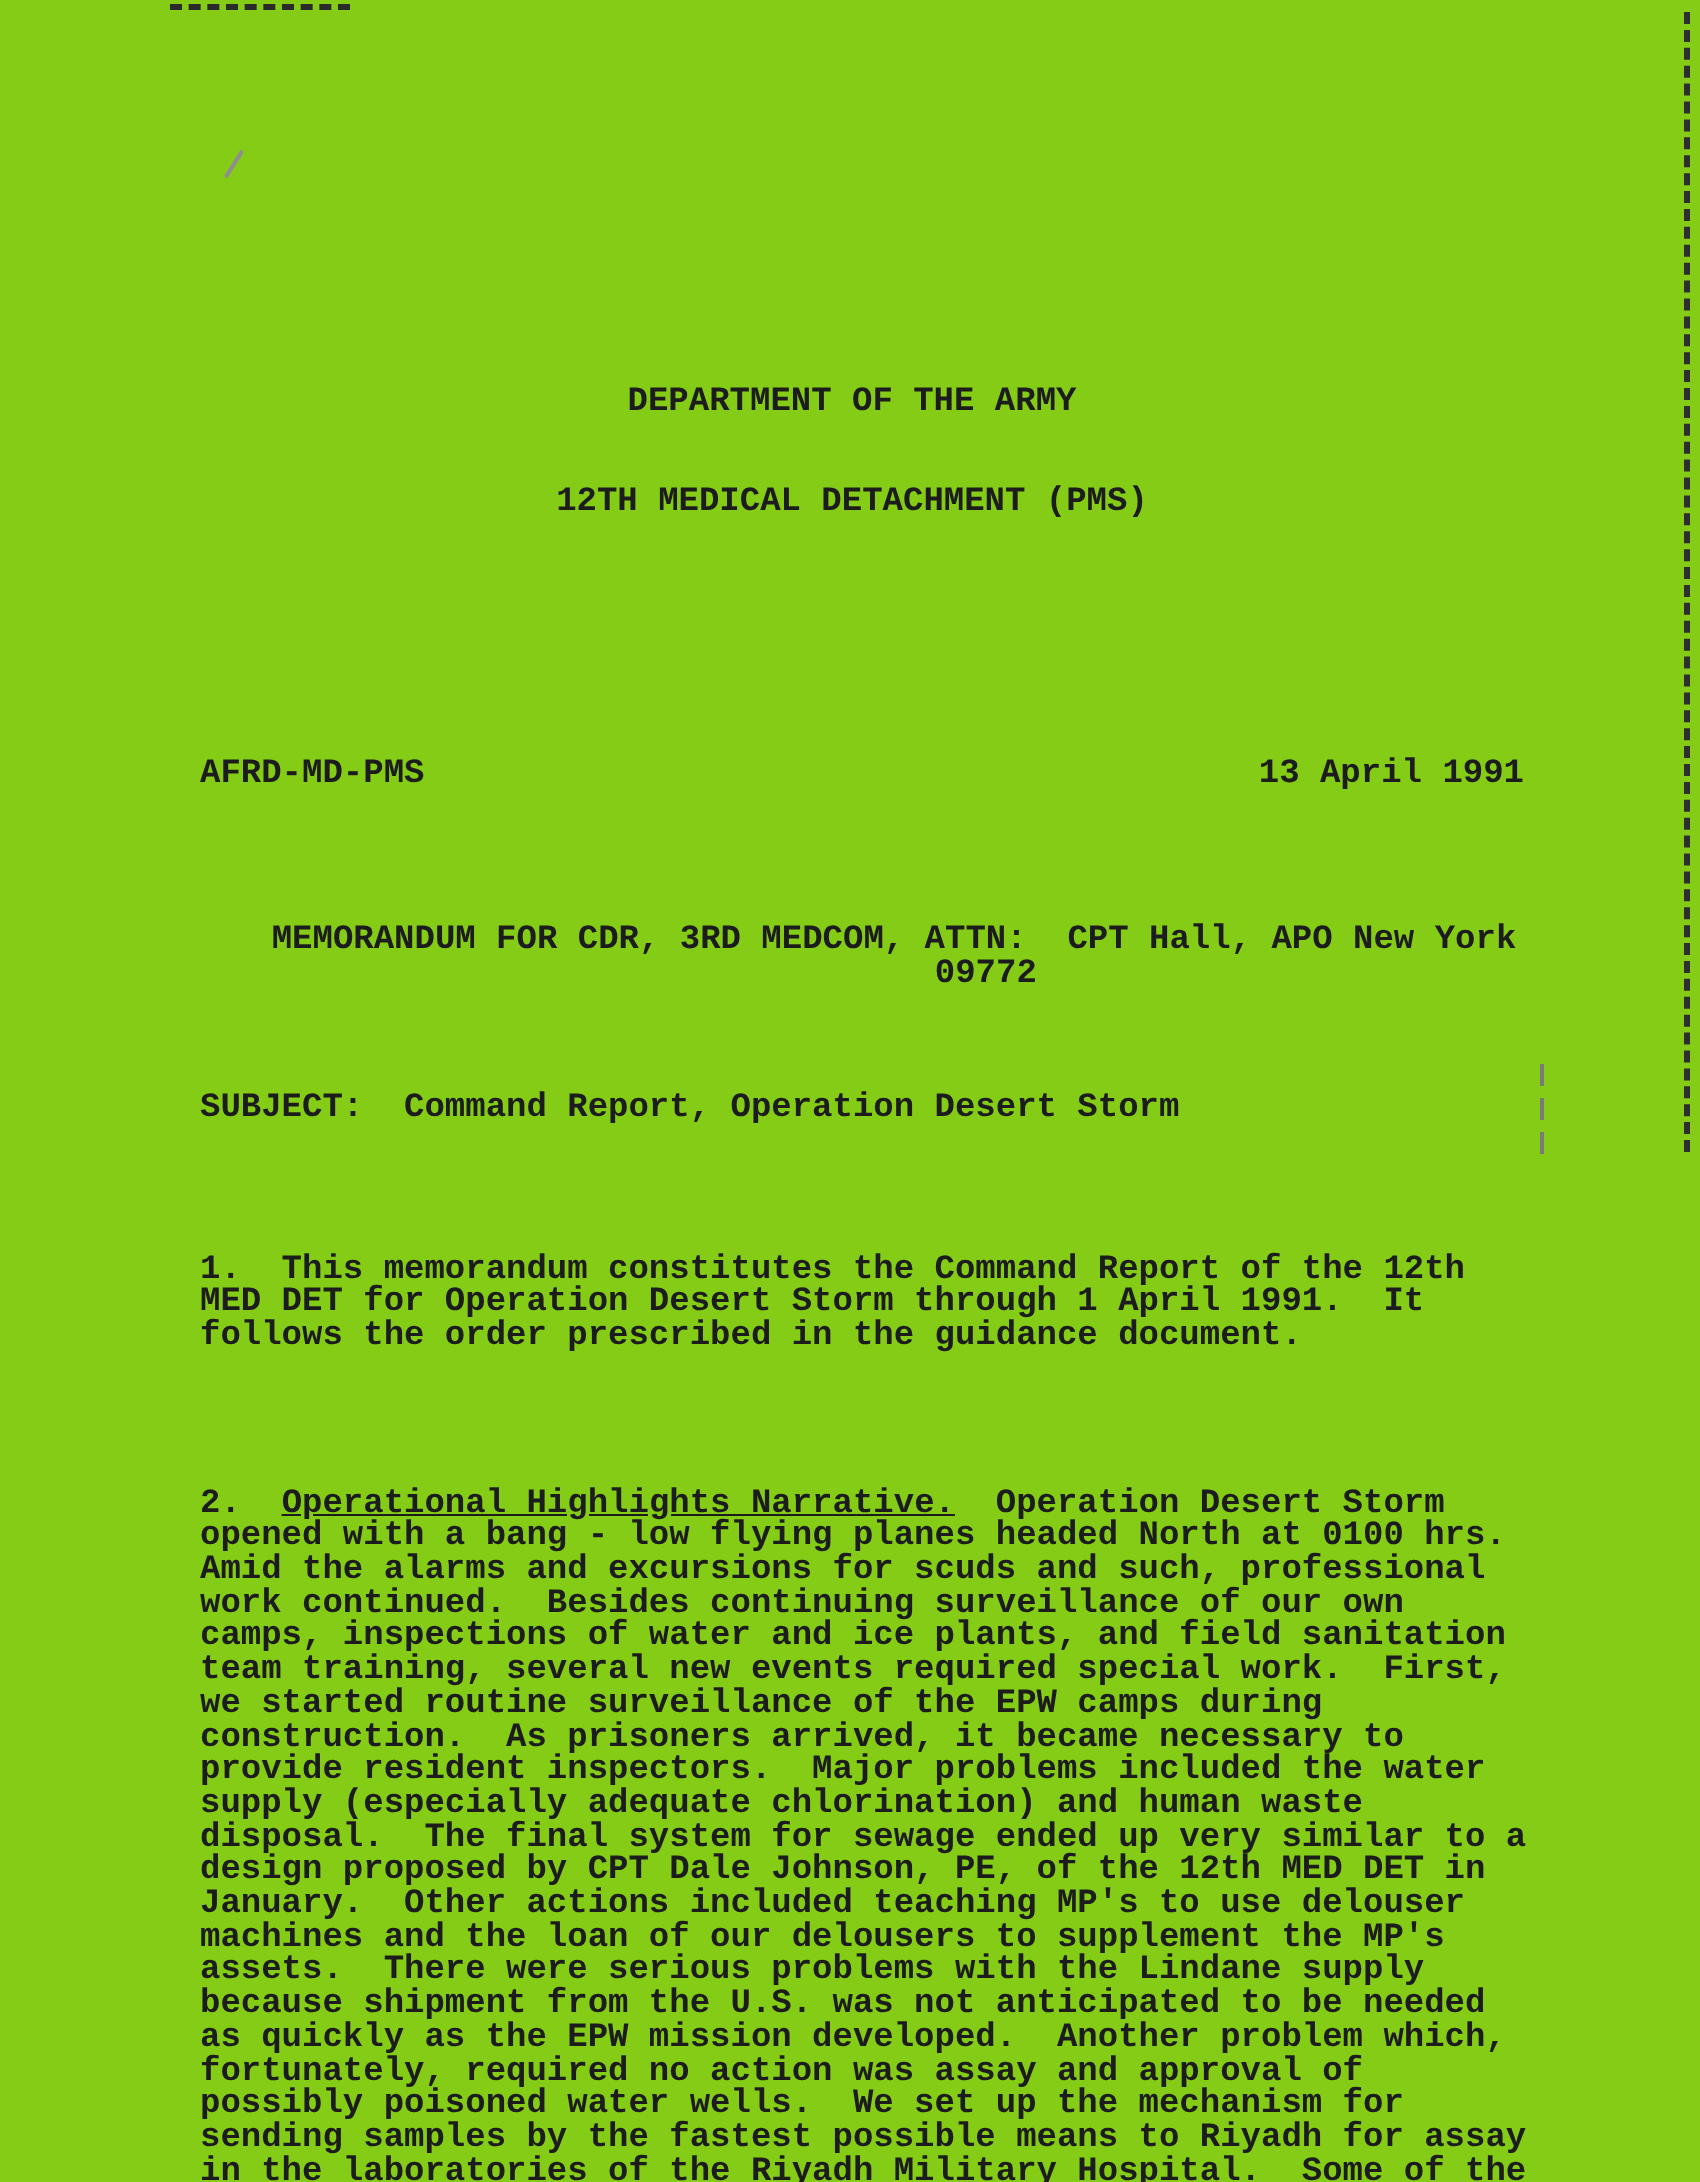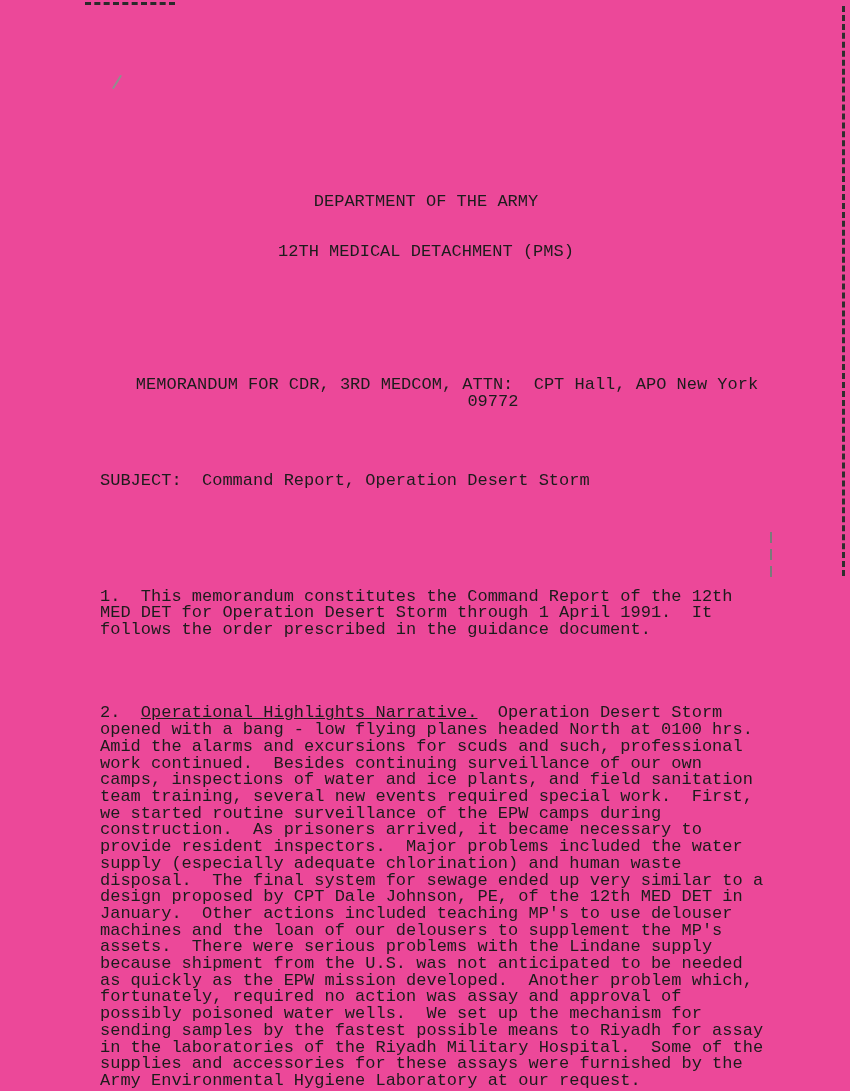--- a/index.html
+++ b/index.html
@@ -6,44 +6,44 @@
   html, body { width: 850px; height: 1091px; }
   body {
     background: #ffffff;
     font-family: "Liberation Mono", "DejaVu Sans Mono", monospace;
     position: relative;
     overflow: hidden;
   }
   .page {
     position: absolute;
     inset: 0;
-    background: #ec4899;
+    background: #84cc16;
     color: #1c1c1c;
-    font-weight: 400;
+    font-weight: 700;
     font-size: 17px;
     line-height: 16.7px;
   }
   .content {
     position: absolute;
     left: 100px;
     top: 110px;
     width: 694px;
     white-space: pre;
   }
   .letterhead { width: 652px; text-align: center; }
   .ref-row {
     display: flex;
     justify-content: space-between;
     margin-top: 36px;
     padding-right: 32px;
   }
   .block { margin-top: 16.7px; text-align: center; }
   .para { margin-top: 16.7px; }
-  .para-first { margin-top: 49px; }
-  .subject { margin-top: 12px; }
+  .para-first { margin-top: 14px; }
+  .subject { margin-top: 0; }
   .u { text-decoration: underline; }
 
   
   .artifact-top-dashes {
     position: absolute;
     left: 85px; top: 2px;
     width: 90px; height: 0;
     border-top: 3px dashed #2a2a2a;
   }
   .artifact-right-dashes {
@@ -82,20 +82,24 @@
   <div class="margin-tick tick-2"></div>
   <div class="margin-tick tick-3"></div>
 
   <div class="content">
 
     <div class="letterhead">
       <div>DEPARTMENT OF THE ARMY</div>
       <div>12TH MEDICAL DETACHMENT (PMS)</div>
     </div>
 
+    <div class="ref-row">
+      <span>AFRD-MD-PMS</span>
+      <span>13 April 1991</span>
+    </div>
 
     <div class="block">MEMORANDUM FOR CDR, 3RD MEDCOM, ATTN:  CPT Hall, APO New York
          09772</div>
 
     <div class="subject">SUBJECT:  Command Report, Operation Desert Storm</div>
 
     <div class="para para-first">1.  This memorandum constitutes the Command Report of the 12th
 MED DET for Operation Desert Storm through 1 April 1991.  It
 follows the order prescribed in the guidance document.</div>
 

